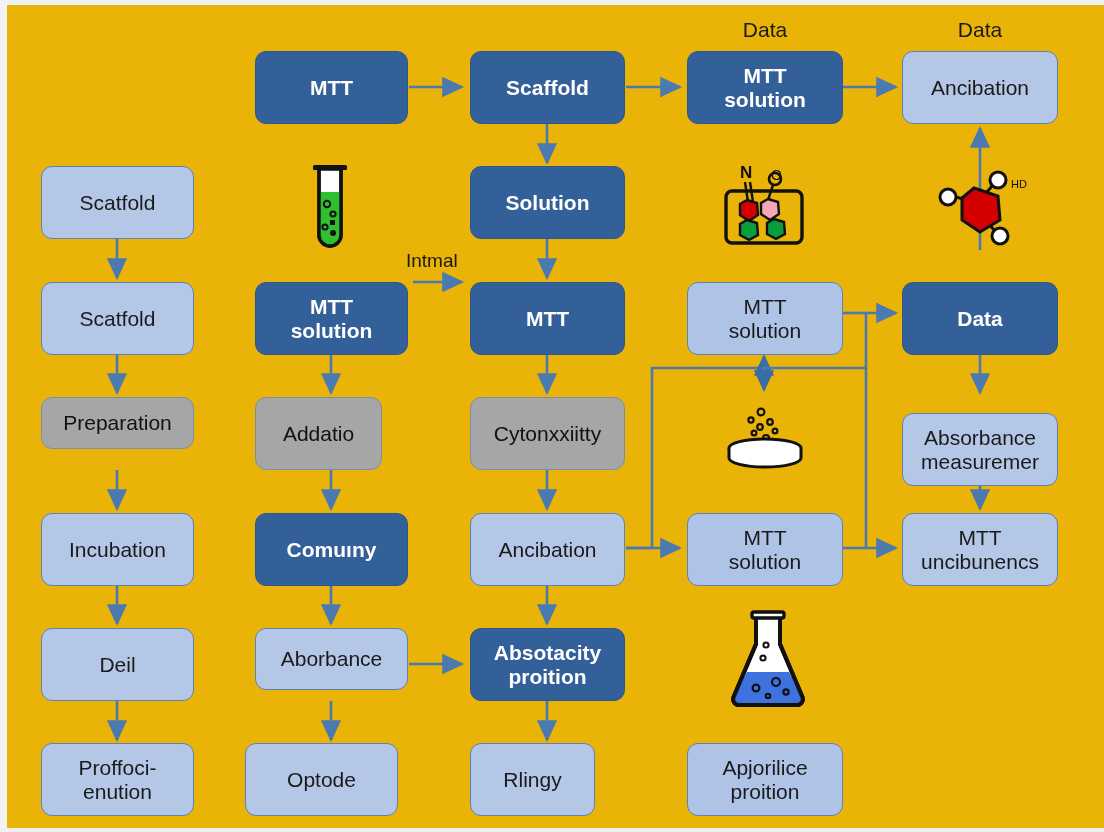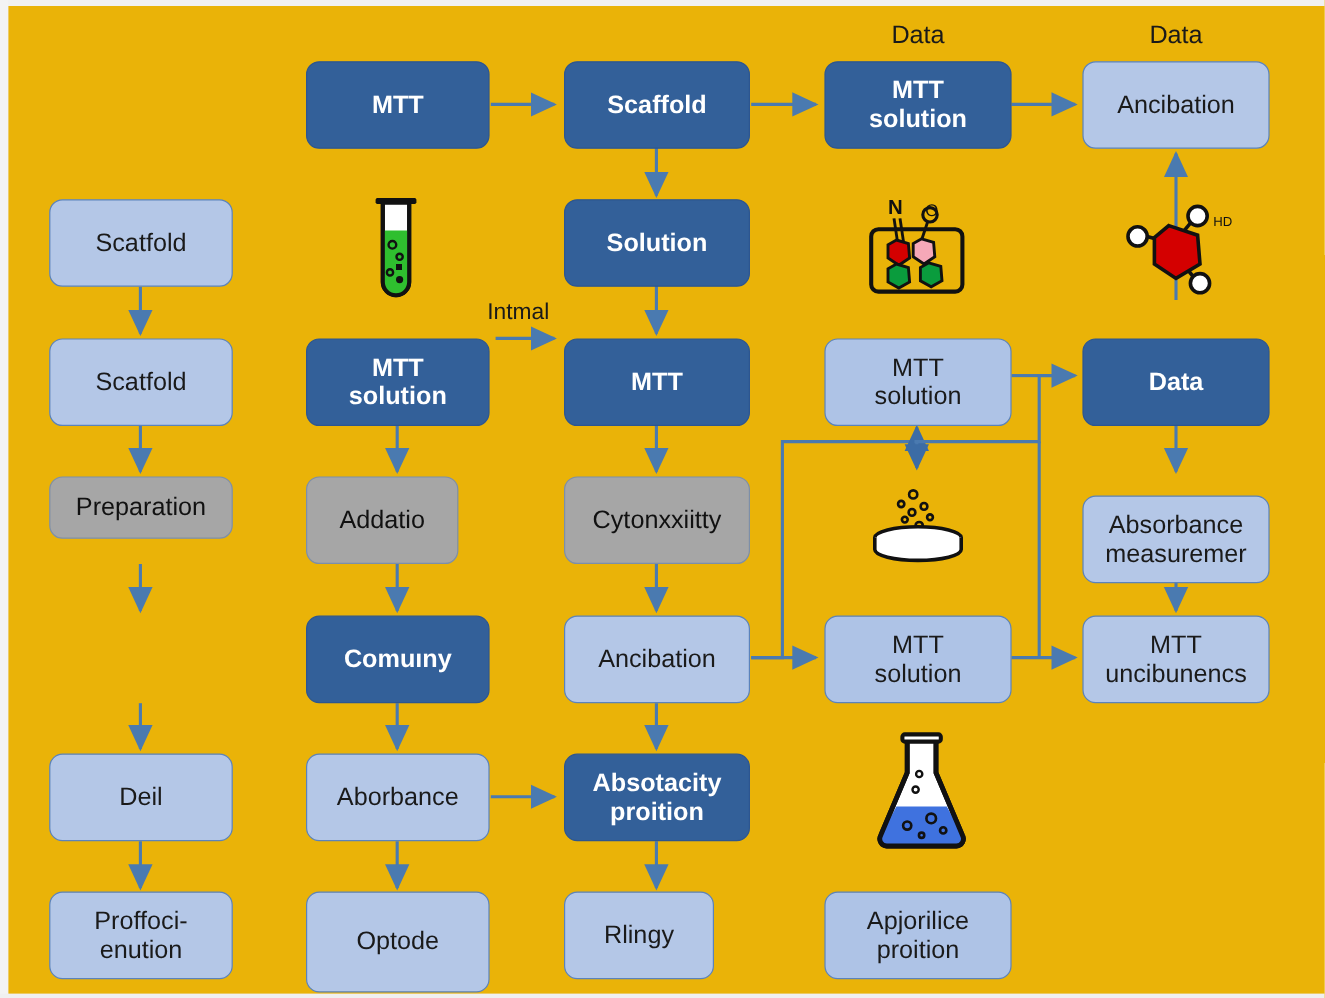--- a/index.html
+++ b/index.html
@@ -163,43 +163,46 @@
 
   <div class="node light" style="left:41px;top:166px;width:153px;height:73px;">
     <span class="lbl">Scatfold</span>
   </div>
   <div class="node light" style="left:41px;top:282px;width:153px;height:73px;">
     <span class="lbl">Scatfold</span>
   </div>
   <div class="node grey" style="left:41px;top:397px;width:153px;height:52px;">
     <span class="lbl">Preparation</span>
   </div>
+  <div class="node light" style="left:41px;top:513px;width:153px;height:73px;">
+    <span class="lbl">Incubation</span>
+  </div>
   <div class="node light" style="left:41px;top:628px;width:153px;height:73px;align-items:center;">
     <span class="lbl">Deil</span>
   </div>
   <div class="node light" style="left:41px;top:743px;width:153px;height:73px;">
     <span class="lbl">Proffoci-<br>enution</span>
   </div>
 
   <div class="node dark" style="left:255px;top:51px;width:153px;height:73px;">
     <span class="lbl">MTT</span>
   </div>
   <div class="node dark" style="left:255px;top:282px;width:153px;height:73px;">
     <span class="lbl">MTT<br>solution</span>
   </div>
   <div class="node grey" style="left:255px;top:397px;width:127px;height:73px;">
     <span class="lbl">Addatio</span>
   </div>
   <div class="node dark" style="left:255px;top:513px;width:153px;height:73px;">
     <span class="lbl">Comuıny</span>
   </div>
-  <div class="node light" style="left:255px;top:628px;width:153px;height:73px;text-align:center;">
+  <div class="node light" style="left:255px;top:628px;width:153px;height:62px;text-align:center;">
     <span class="lbl">Aborbance</span>
   </div>
-  <div class="node light" style="left:255px;top:743px;width:153px;height:84px;">
+  <div class="node light" style="left:245px;top:743px;width:153px;height:73px;">
     <span class="lbl">Optode</span>
   </div>
 
   <div class="node dark" style="left:470px;top:51px;width:155px;height:73px;">
     <span class="lbl">Scaffold</span>
   </div>
   <div class="node dark" style="left:470px;top:166px;width:155px;height:73px;">
     <span class="lbl">Solution</span>
   </div>
   <div class="node dark" style="left:470px;top:282px;width:155px;height:73px;">

